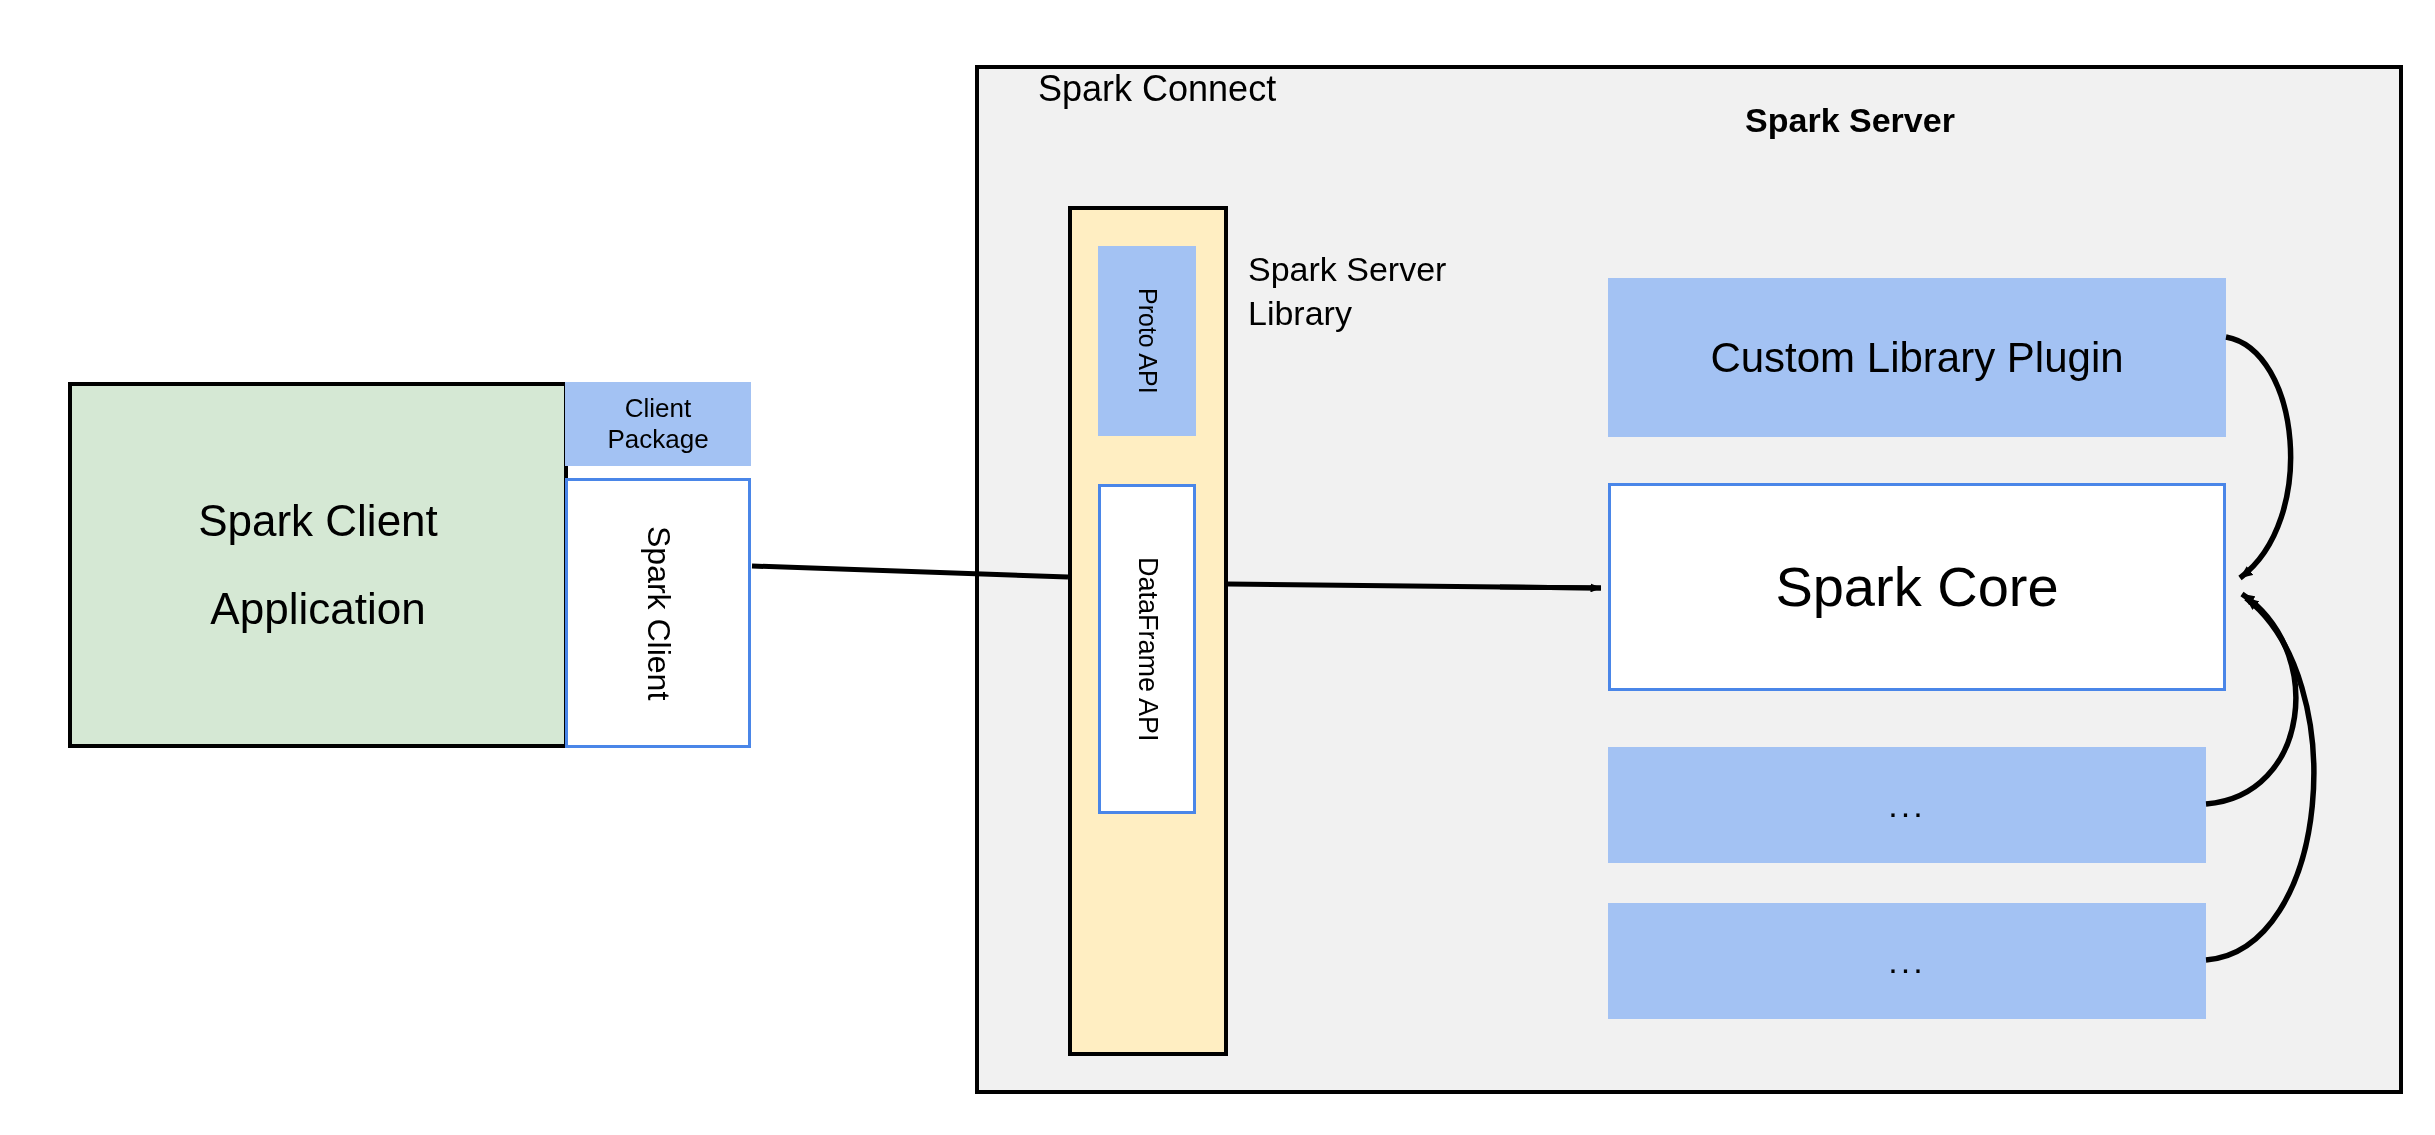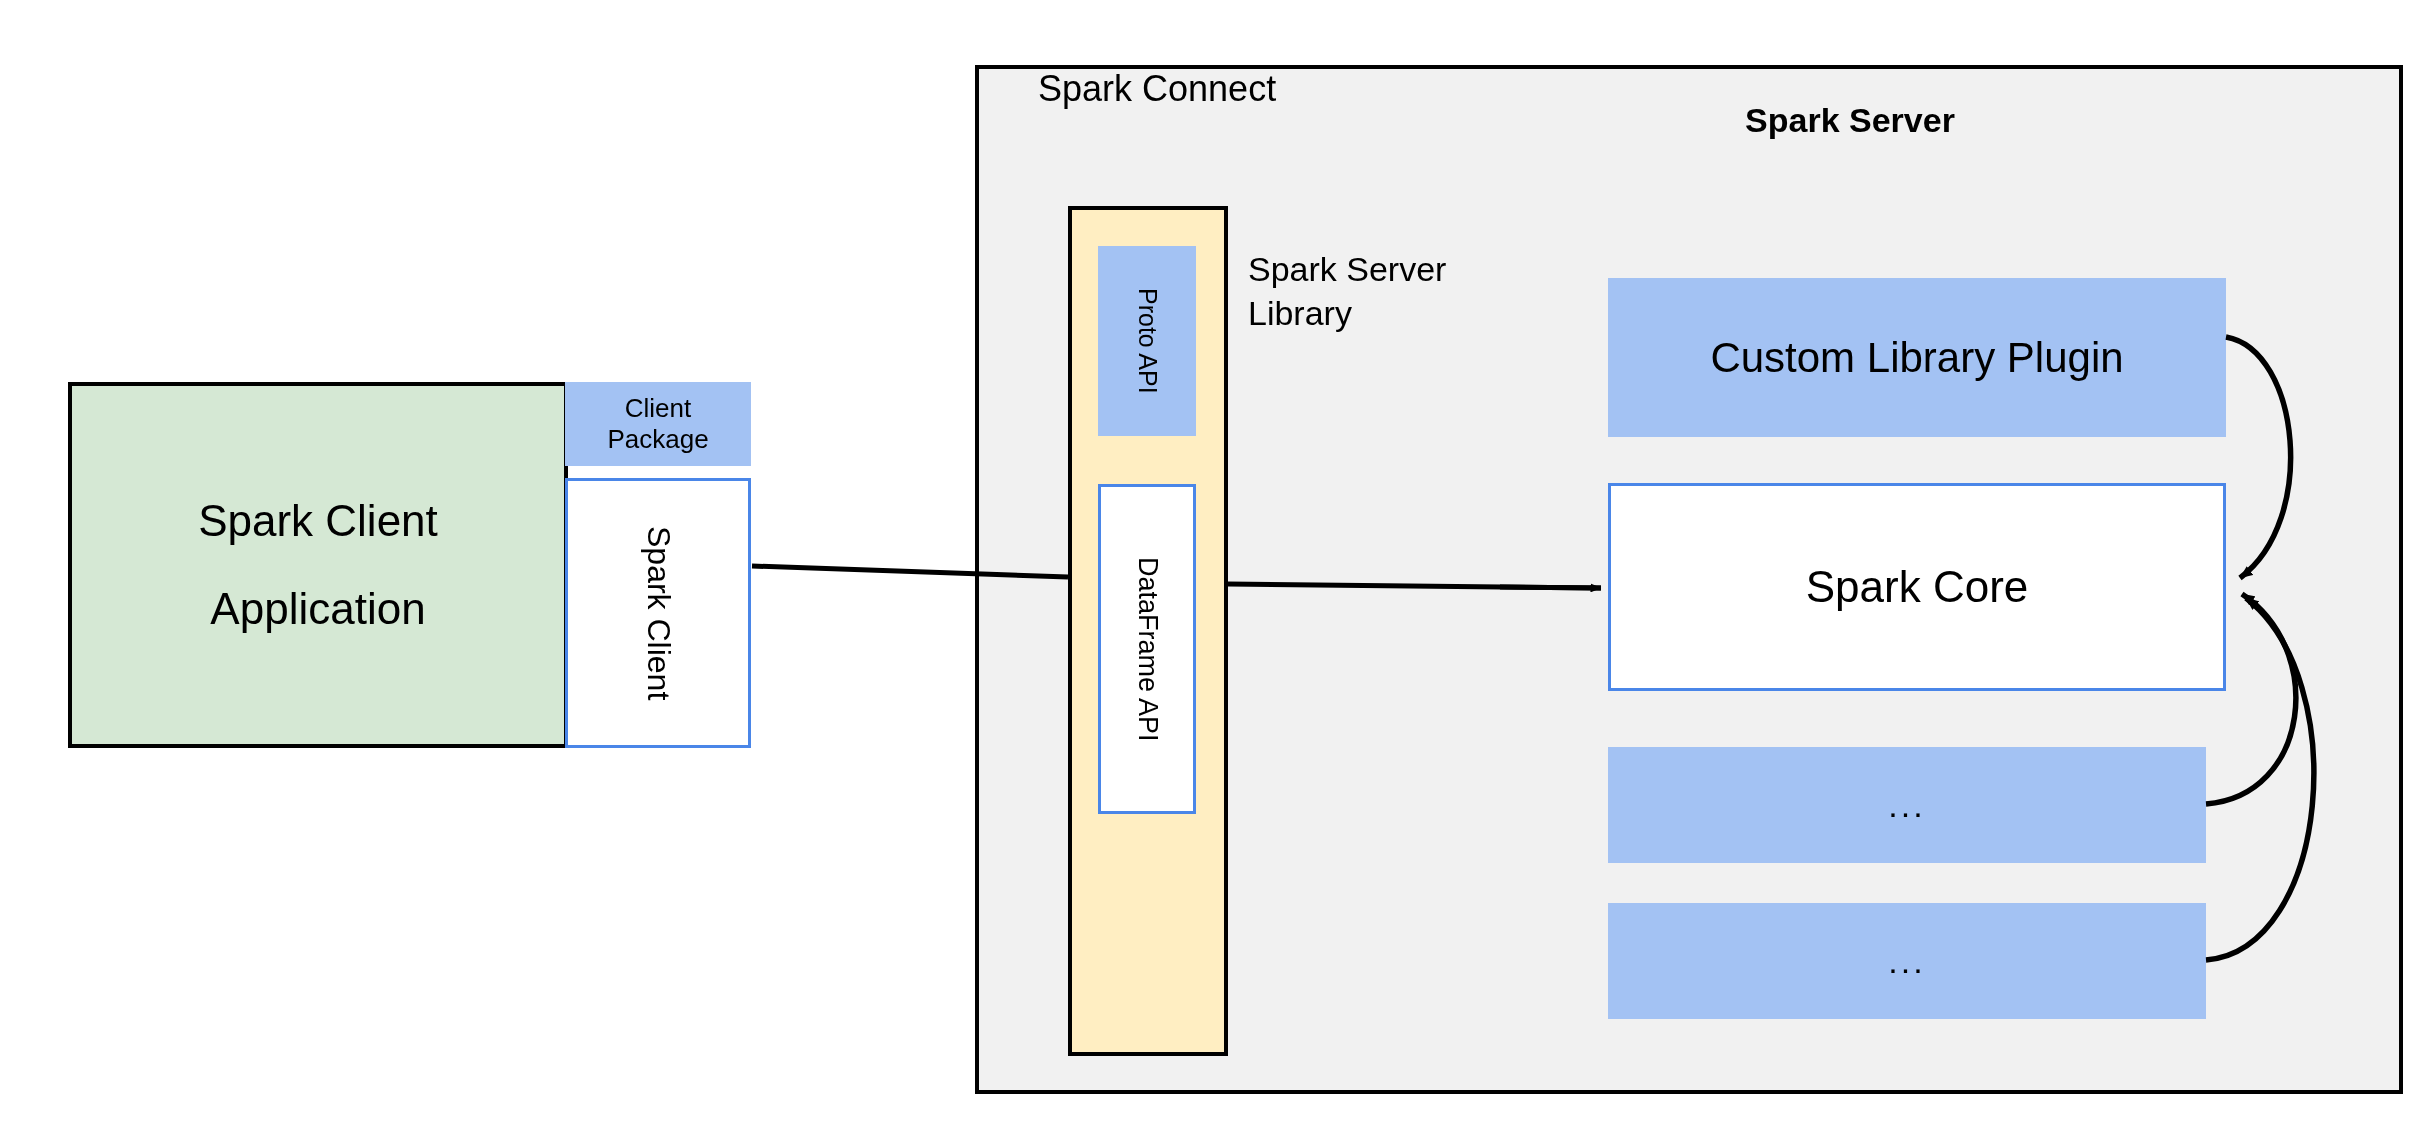--- a/index.html
+++ b/index.html
@@ -147,21 +147,21 @@
     border: 2px solid #a3c2f3;
     font-size: 42px;
   }
   #spark-core {
     left: 1608px;
     top: 483px;
     width: 618px;
     height: 208px;
     background: #ffffff;
     border: 3px solid #4a86e8;
-    font-size: 44px;
+    font-size: 56px;
   }
   #ellipsis-one {
     left: 1608px;
     top: 747px;
     width: 598px;
     height: 116px;
     background: #a3c2f3;
     border: 2px solid #a3c2f3;
     font-size: 34px;
     letter-spacing: 3px;

